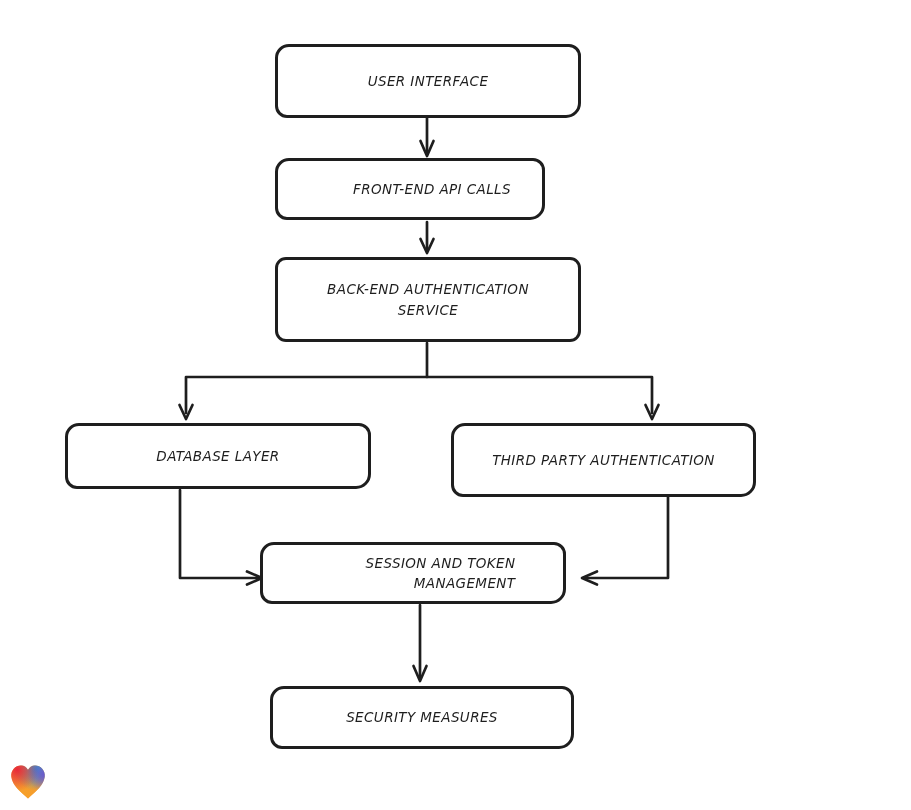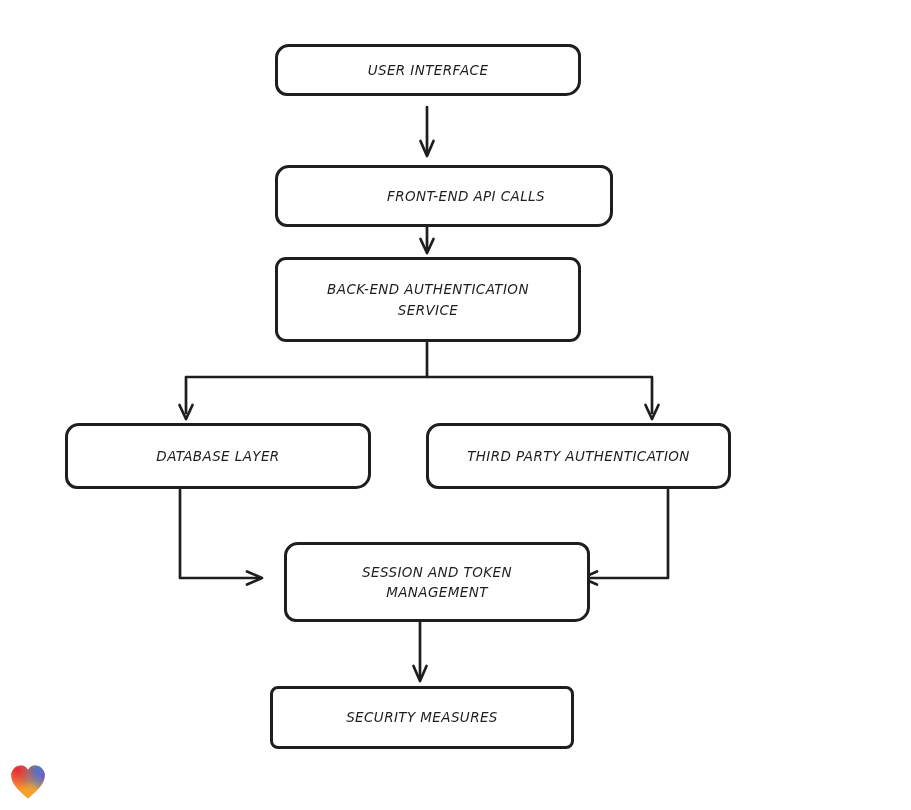--- a/index.html
+++ b/index.html
@@ -44,27 +44,27 @@
     font-style: italic;
     font-size: 13.5px;
     font-weight: 500;
     letter-spacing: 0.4px;
     line-height: 1.5;
     color: #1e1e1e;
     max-width: 262px;
   }
   .node--session .label { max-width: 205px; }
 
-  .n-user      { left: 275px; top:  44px; width: 306px; height: 52px; }
-  .n-frontend  { left: 275px; top: 165px; width: 338px; height: 62px; padding-left: 44px; }
+  .n-user      { left: 275px; top:  44px; width: 306px; height: 74px; }
+  .n-frontend  { left: 275px; top: 158px; width: 270px; height: 62px; padding-left: 44px; }
   .n-backend   { left: 275px; top: 257px; width: 306px; height: 85px; border-radius: 11px; }
   .n-database  { left:  65px; top: 423px; width: 306px; height: 66px; text-align: right; }
-  .n-thirdparty{ left: 426px; top: 423px; width: 305px; height: 66px; }
-  .n-session   { left: 284px; top: 542px; width: 306px; height: 80px; }
-  .n-security  { left: 270px; top: 686px; width: 304px; height: 63px; border-radius: 8px; }
+  .n-thirdparty{ left: 451px; top: 423px; width: 305px; height: 74px; }
+  .n-session   { left: 260px; top: 542px; width: 306px; height: 62px; text-align: right; }
+  .n-security  { left: 270px; top: 686px; width: 304px; height: 63px; }
 
   .heart-logo {
     position: absolute;
     left: 10px;
     top: 764px;
     width: 36px;
     height: 35px;
     background:
       radial-gradient(circle at 20% 16%, rgba(233,41,56,1) 0%, rgba(233,41,56,0.0) 52%),
       radial-gradient(circle at 96% 30%, rgba(102,80,215,0.9) 0%, rgba(102,80,215,0) 40%),

